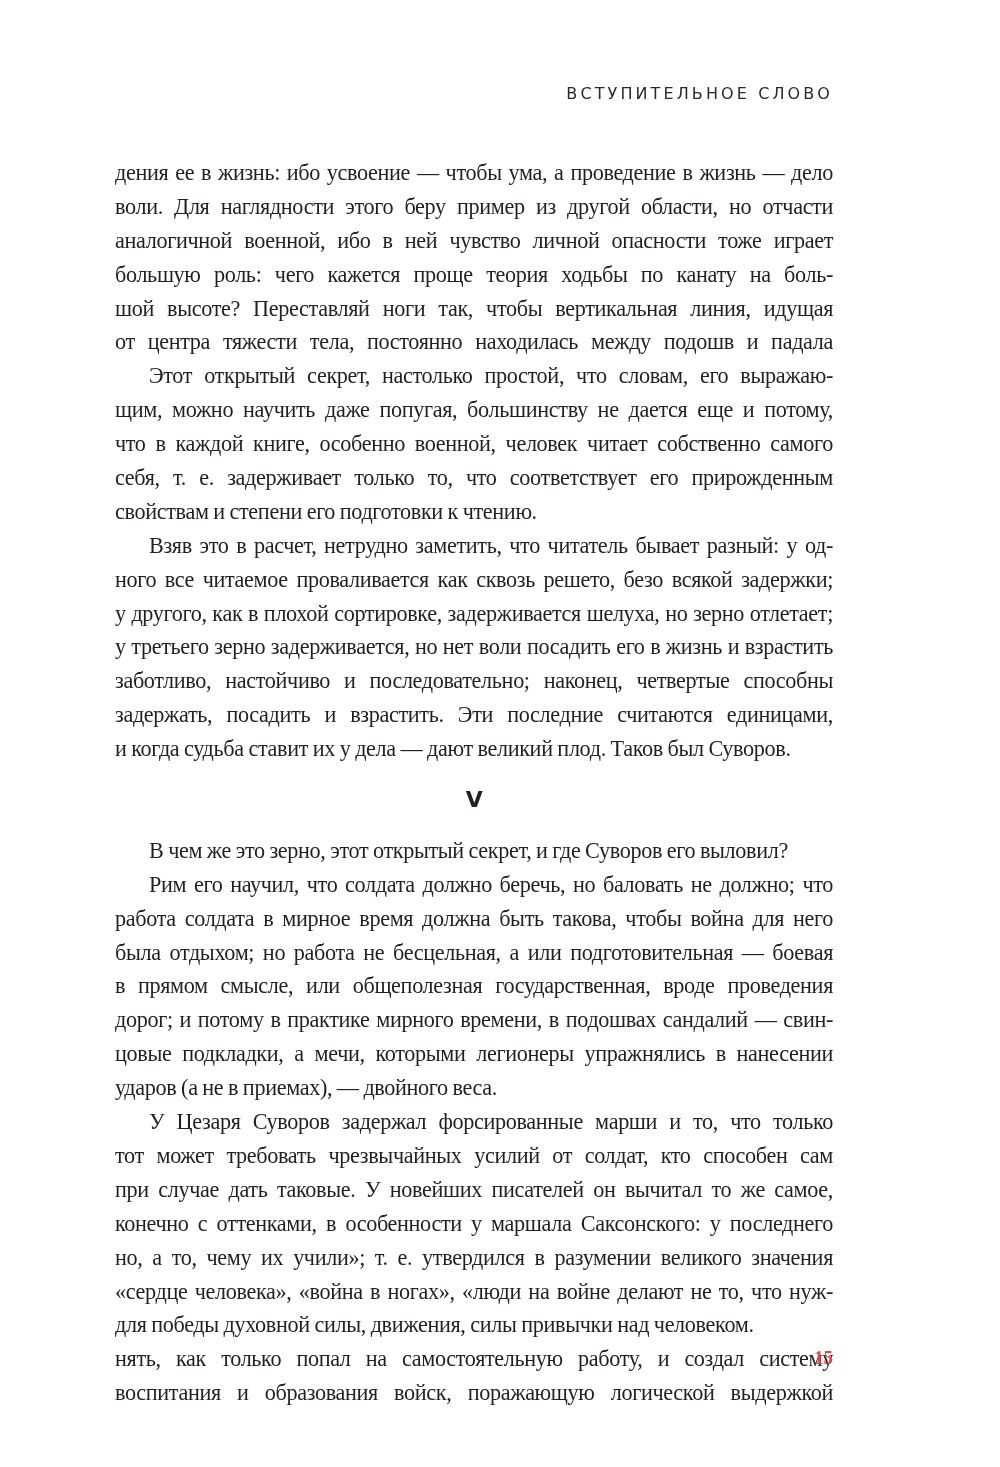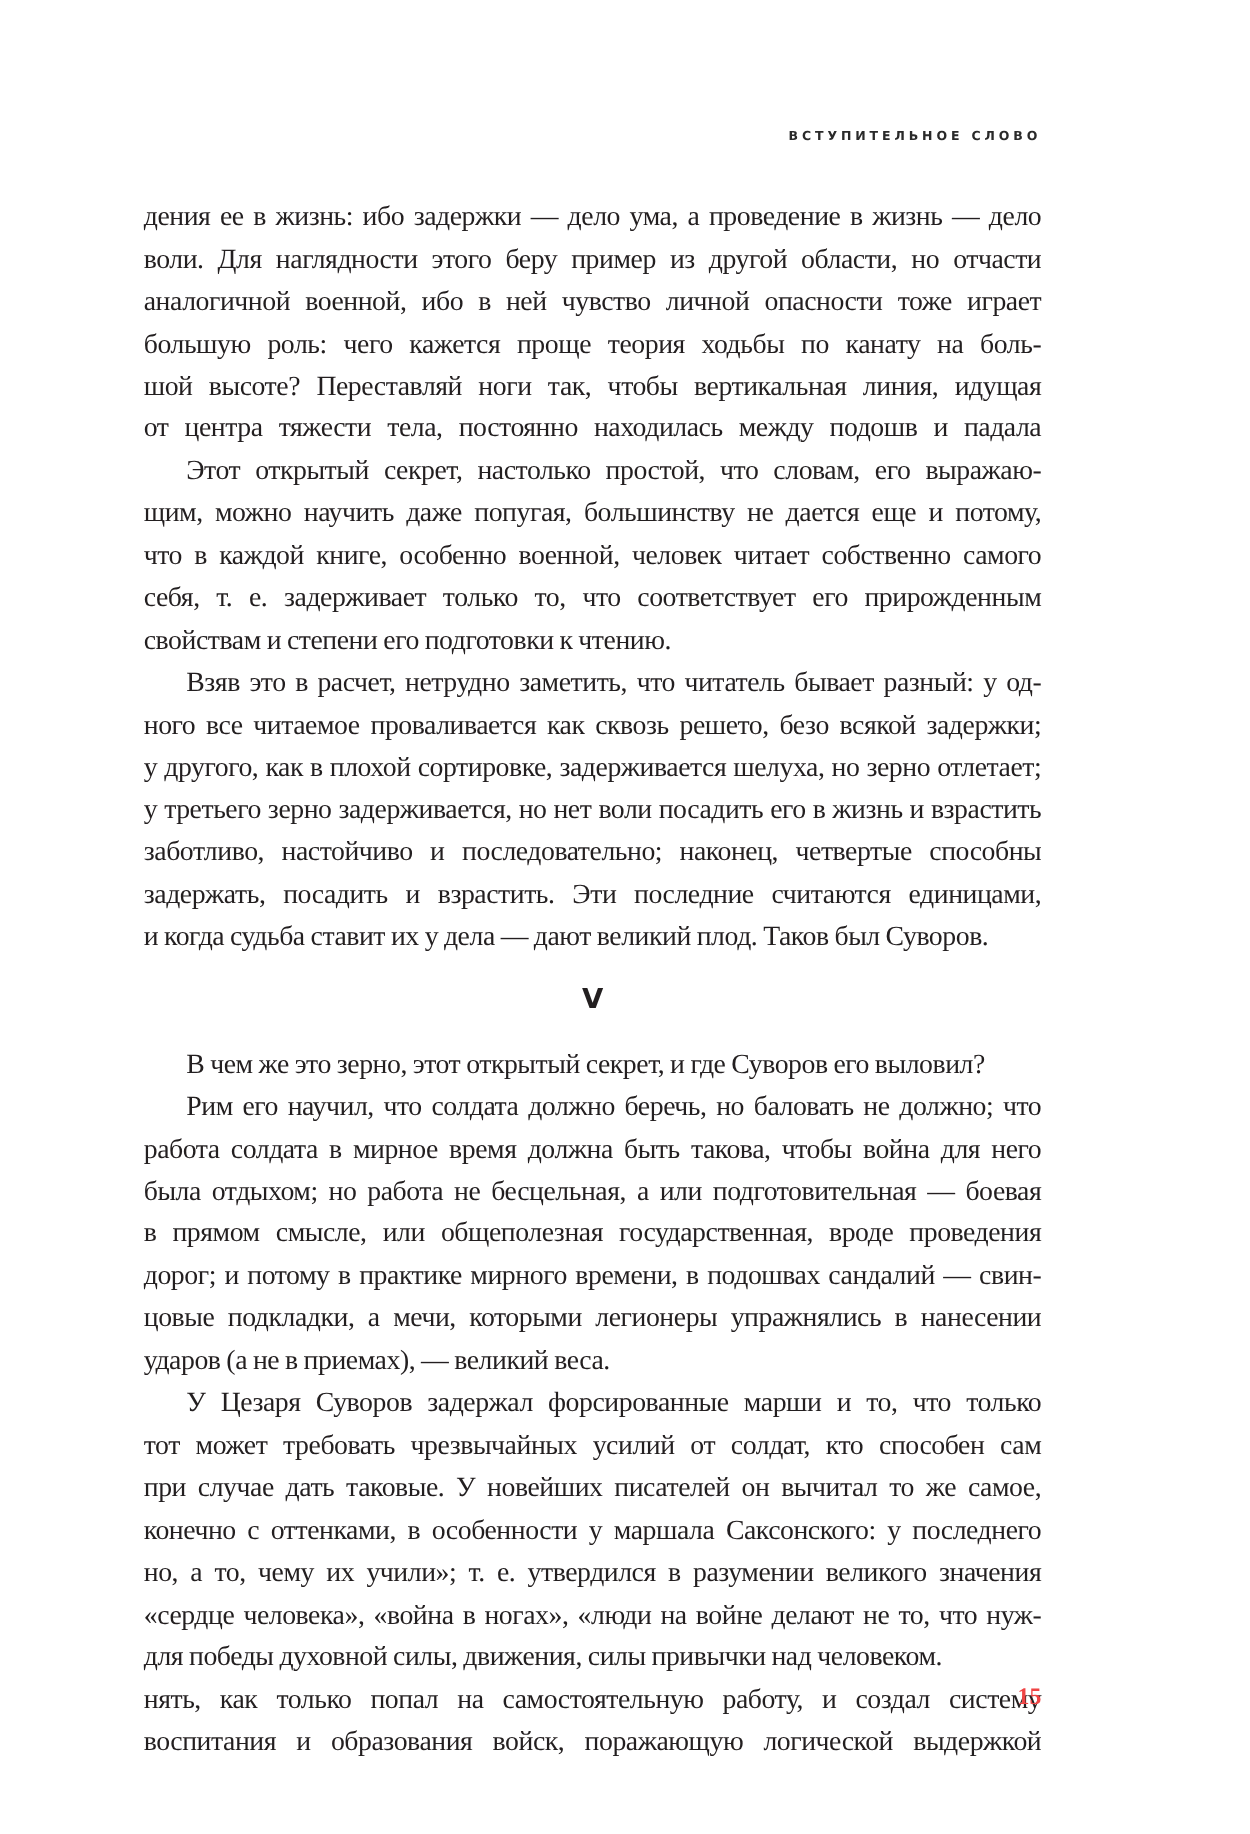--- a/index.html
+++ b/index.html
@@ -9,25 +9,25 @@
     }
     body {
       width: 1000px;
       height: 1467px;
       position: relative;
       overflow: hidden;
       color: #231f20;
     }
     .running-head {
       position: absolute;
-      top: 104px;
+      top: 84px;
       right: 167px;
       font-family: "DejaVu Sans", sans-serif;
-      font-weight: bold;
-      font-size: 10px;
+      font-weight: normal;
+      font-size: 16px;
       letter-spacing: 3.1px;
       color: #2a2a2a;
     }
     .text-block {
       position: absolute;
       left: 115px;
       top: 156px;
       width: 718px;
       font-family: "Liberation Serif", serif;
       font-size: 22.2px;
@@ -72,21 +72,21 @@
     }
   </style>
 </head>
 <body>
 
 <div class="running-head">ВСТУПИТЕЛЬНОЕ СЛОВО</div>
 
 <div class="text-block">
   <div id="before">
       <div class="paragraph">
-        <span class="line">дения ее в жизнь: ибо задержки — дело ума, а проведение в жизнь — дело</span>
+        <span class="line">дения ее в жизнь: ибо усвоение — чтобы ума, а проведение в жизнь — дело</span>
         <span class="line">воли. Для наглядности этого беру пример из другой области, но отчасти</span>
         <span class="line">аналогичной военной, ибо в ней чувство личной опасности тоже играет</span>
         <span class="line">большую роль: чего кажется проще теория ходьбы по канату на боль-</span>
         <span class="line">шой высоте? Переставляй ноги так, чтобы вертикальная линия, идущая</span>
         <span class="line">от центра тяжести тела, постоянно находилась между подошв и падала</span>
       </div>
       <div class="paragraph">
         <span class="line indent">Этот открытый секрет, настолько простой, что словам, его выражаю-</span>
         <span class="line">щим, можно научить даже попугая, большинству не дается еще и потому,</span>
         <span class="line">что в каждой книге, особенно военной, человек читает собственно самого</span>
@@ -108,21 +108,21 @@
       <div class="paragraph">
         <span class="line indent last">В чем же это зерно, этот открытый секрет, и где Суворов его выловил?</span>
       </div>
       <div class="paragraph">
         <span class="line indent">Рим его научил, что солдата должно беречь, но баловать не должно; что</span>
         <span class="line">работа солдата в мирное время должна быть такова, чтобы война для него</span>
         <span class="line">была отдыхом; но работа не бесцельная, а или подготовительная — боевая</span>
         <span class="line">в прямом смысле, или общеполезная государственная, вроде проведения</span>
         <span class="line">дорог; и потому в практике мирного времени, в подошвах сандалий — свин-</span>
         <span class="line">цовые подкладки, а мечи, которыми легионеры упражнялись в нанесении</span>
-        <span class="line last">ударов (а не в приемах), — великий веса.</span>
+        <span class="line last">ударов (а не в приемах), — двойного веса.</span>
       </div>
       <div class="paragraph">
         <span class="line indent">У Цезаря Суворов задержал форсированные марши и то, что только</span>
         <span class="line">тот может требовать чрезвычайных усилий от солдат, кто способен сам</span>
         <span class="line">при случае дать таковые. У новейших писателей он вычитал то же самое,</span>
         <span class="line">конечно с оттенками, в особенности у маршала Саксонского: у последнего</span>
         <span class="line">но, а то, чему их учили»; т. е. утвердился в разумении великого значения</span>
         <span class="line">«сердце человека», «война в ногах», «люди на войне делают не то, что нуж-</span>
         <span class="line last">для победы духовной силы, движения, силы привычки над человеком.</span>
       </div>

